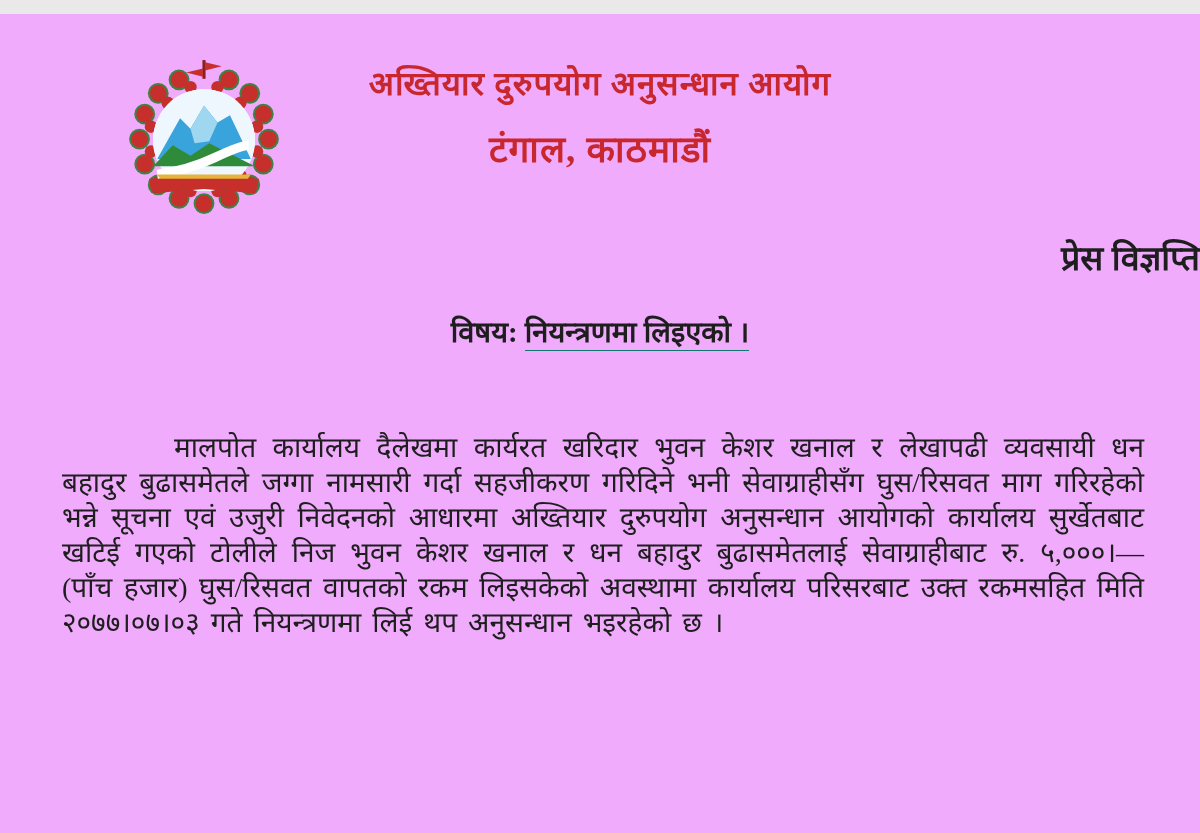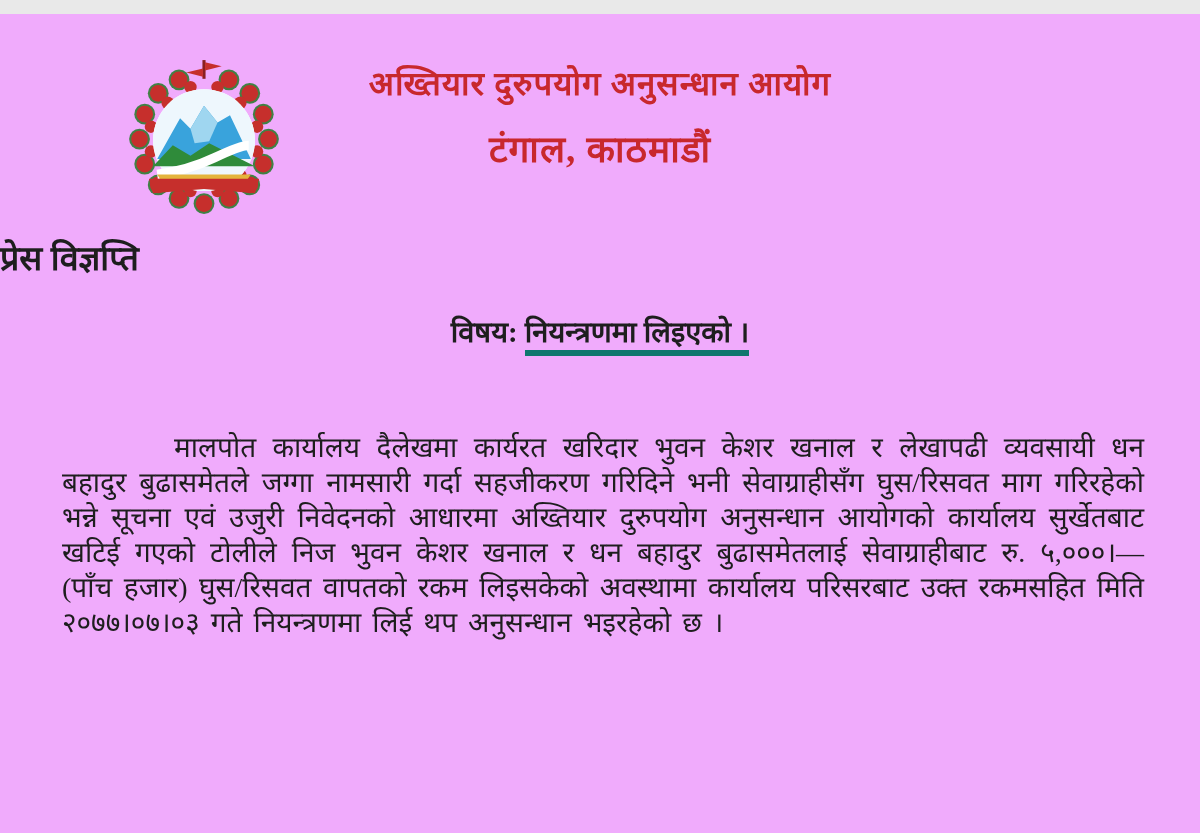--- a/index.html
+++ b/index.html
@@ -29,30 +29,30 @@
     color:#c8282d;
     letter-spacing:1px;
   }
   .date-line{
     position:absolute;top:158px;right:44px;
     font-size:25px;
     letter-spacing:0.5px;
   }
   .doc-title{
     position:absolute;top:220px;left:0;width:100%;
-    text-align:left;
+    text-align:right;
     font-size:34px;font-weight:bold;
   }
   .subject-line{
     position:absolute;top:297px;left:0;width:100%;
     text-align:center;
     font-size:29px;font-weight:bold;
   }
   .subject-underlined{
-    border-bottom:6px solid #0f766e;
+    border-bottom:1px solid #0f766e;
     padding-bottom:2px;
   }
   .body-paragraph{
     position:absolute;top:416px;left:62px;right:56px;
     font-size:28px;
     line-height:35px;
     text-align:justify;
     text-indent:112px;
     word-spacing:4px;
   }

